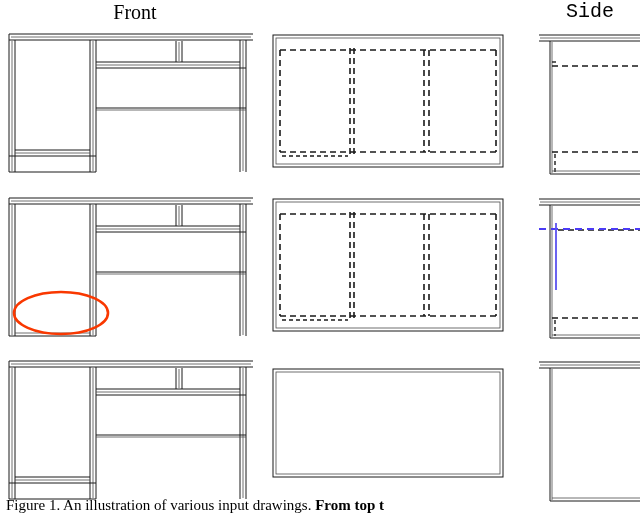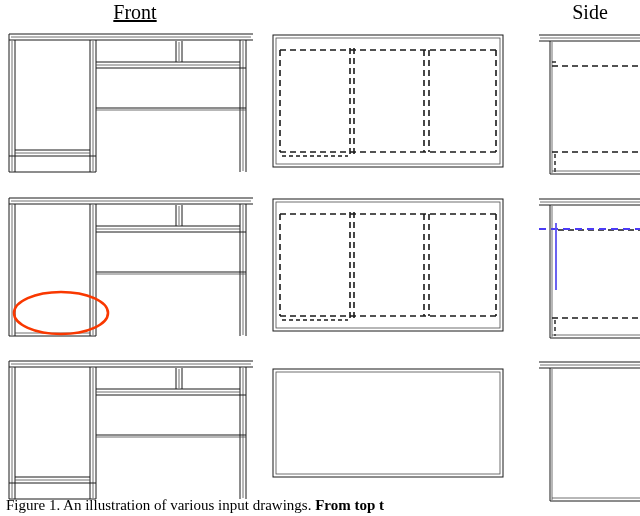--- a/index.html
+++ b/index.html
@@ -11,23 +11,23 @@
   .figure{position:absolute;inset:0;}
 
   
   .headers{position:absolute;top:0;left:0;width:640px;height:26px;}
   .col-head{
     position:absolute;top:0;
     font-size:20px;line-height:24px;
     text-align:center;white-space:nowrap;
     font-family:"Liberation Serif","DejaVu Serif",serif;
   }
-  .col-head.front{left:60px;width:150px;text-decoration:underline;}
+  .col-head.front{left:60px;width:150px;}
   .col-head.top  {left:320px;width:140px;}
-  .col-head.side {left:540px;width:100px;}
+  .col-head.side {left:540px;width:100px;font-family:Liberation Mono, monospace;}
 
   
   .grid{position:absolute;top:26px;left:0;width:640px;height:470px;}
   .cell{position:absolute;}
 
   
   svg{display:block;overflow:visible;}
   .sl{stroke:#1a1a1a;stroke-width:1;fill:none;}          
   .sl-thin{stroke:#4d4d4d;stroke-width:0.8;fill:none;}   
   .hl{stroke:#1a1a1a;stroke-width:1.6;fill:none;

